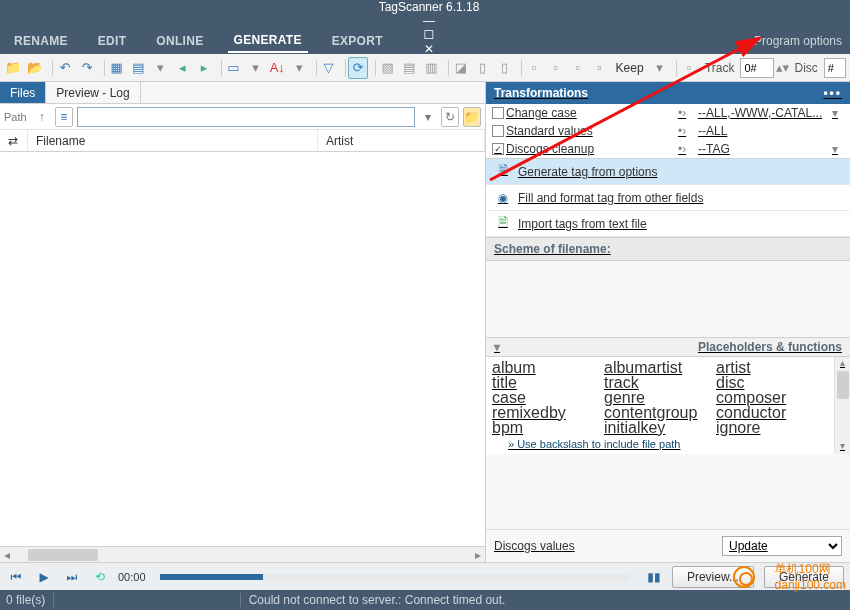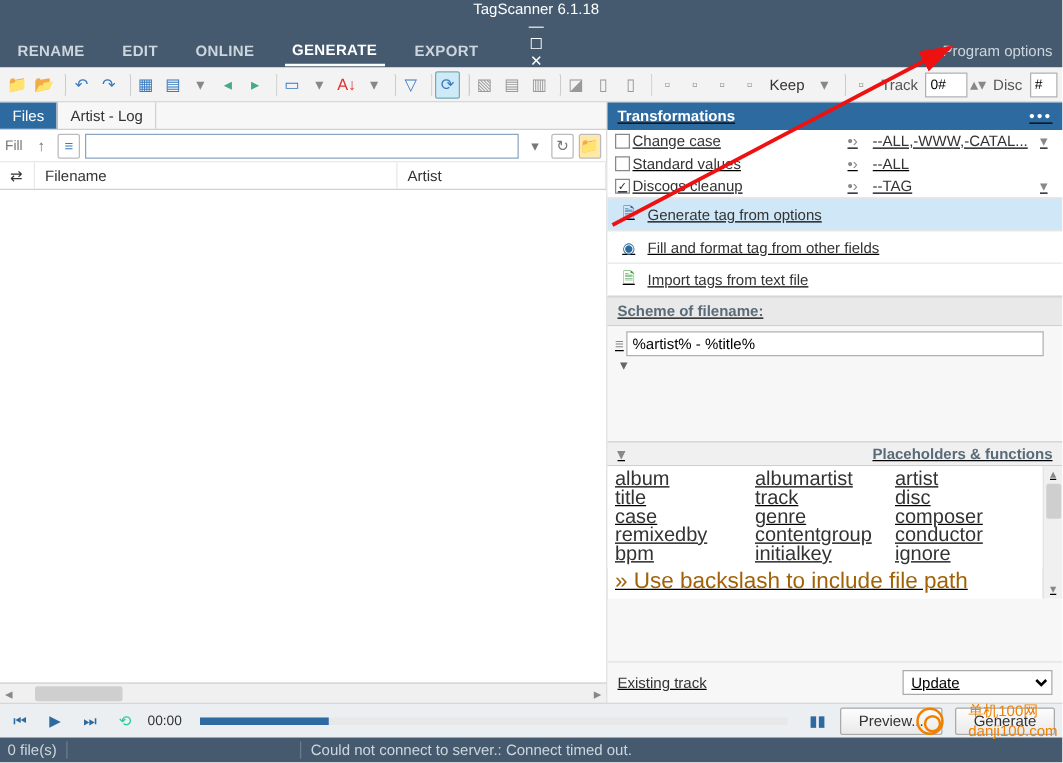--- a/index.html
+++ b/index.html
@@ -52,21 +52,21 @@
 .subhdr { background: #e9e9e9; color: #5a6b78; font-weight: 600; padding: 4px 8px; border-top: 1px solid #d0d0d0; border-bottom: 1px solid #d0d0d0; }
 .scheme { padding: 4px 6px; background:#f7f7f7; }
 .scheme input { width: calc(100% - 18px); height: 20px; border: 1px solid #b0b0b0; padding: 0 4px; font-size: 12px; }
 .scheme .dd { display:inline-block; width:14px; text-align:center; color:#666; }
 .rgap { flex: 1; background: #f7f7f7; }
 .phhdr { background: #f0f0f0; border-top:1px solid #d0d0d0; border-bottom:1px solid #d0d0d0; display:flex; align-items:center; padding:2px 8px; font-weight:600; color:#5a6b78; }
 .phhdr .ttl { margin-left:auto; }
 .phgrid { background:#fff; display:flex; padding:2px 6px 4px; position:relative; }
 .phcol { flex:1; }
 .phcol div { height:15px; font-size:16px; color:#333; }
-.phnote { font-size:18px; color:#a16207; padding:0 6px 4px; }
+.phnote { font-size:11px; color:#0c4a6e; padding:0 6px 4px;margin-left:16px; }
 .vsbar { width:16px; background:#f0f0f0; border-left:1px solid #e0e0e0; display:flex; flex-direction:column; align-items:center; }
 .vsbar .ar { height:14px; color:#888; font-size:10px; }
 .vsbar .th { width:12px; height:28px; background:#cfcfcf; border-radius:2px; }
 .existrow { display:flex; align-items:center; padding:6px 8px; gap:8px; background:#f7f7f7; border-top:1px solid #e0e0e0; }
 .existrow .lbl { flex:1; color:#333; }
 .existrow select { width:120px; height:20px; border:1px solid #aaa; font-size:12px; background:#fff; padding:0 2px;}
 .bottombar { height: 28px; background: #eceff1; border-top: 1px solid #cfcfcf; display: flex; align-items: center; padding: 0 6px; gap: 8px; }
 .playbtn { width: 20px; height: 20px; display:flex; align-items:center; justify-content:center; color:#2c6aa0; }
 .progress { flex:1; height:6px; background:#e8e8e8; margin:0 6px; position:relative; }
 .progress .bar { width: 22%; height:100%; background:#2c6aa0; }
@@ -144,24 +144,24 @@
   <div class="tbtn" style="color:#888;width:12px">▴▾</div>
   <span class="tlabel">Disc</span>
   <input class="tinput" style="width: 22px;" value="#">
 </div>
 
 <div class="content">
 
   <div class="leftpane">
     <div class="tabsrow">
       <div class="tab active">Files</div>
-      <div class="tab">Artist - Log</div>
+      <div class="tab">Preview - Log</div>
     </div>
     <div class="pathrow">
-      <span class="plabel">Fill</span>
+      <span class="plabel">Path</span>
       <span class="upbtn">↑</span>
       <span class="smbtn" style="color:#3a7bbf">≡</span>
       <input value="" style="">
       <span class="upbtn">▾</span>
       <span class="smbtn">↻</span>
       <span class="smbtn" style="background:#ffe8a8;color:#b58a1f">📁</span>
     </div>
     <div class="colhdr">
       <div class="c" style="width:28px">⇄</div>
       <div class="c" style="width:290px">Filename</div>
@@ -210,23 +210,20 @@
       <div class="arow">
         <span class="aicon">◉</span>
         <span>Fill and format tag from other fields</span>
       </div>
       <div class="arow">
         <span class="aicon" style="color:#3a9a3a">🗎</span>
         <span>Import tags from text file</span>
       </div>
     </div>
     <div class="subhdr">Scheme of filename:</div>
-    <div class="scheme">
-      <span style="color:#888;padding-right:2px">≡</span><input value="%artist% - %title%" style=""><span class="dd">▾</span>
-    </div>
     <div class="rgap"></div>
     <div class="phhdr">
       <span style="color:#888">▾</span>
       <span class="ttl">Placeholders &amp; functions</span>
     </div>
     <div style="display:flex">
       <div style="flex:1">
         <div class="phgrid">
           <div class="phcol">
             <div>album</div>
@@ -253,21 +250,21 @@
         <div class="phnote">» Use backslash to include file path</div>
       </div>
       <div class="vsbar">
         <span class="ar">▴</span>
           <div class="th"></div>
           <span class="ar" style="margin-top:auto">▾</span>
       </div>
     </div>
     <div style="flex:1;background:#f7f7f7"></div>
     <div class="existrow">
-      <span class="lbl">Existing track</span>
+      <span class="lbl">Discogs values</span>
       <select><option>Update</option></select>
     </div>
   </div>
 </div>
 
 <div class="bottombar">
   <span class="playbtn">⏮</span>
   <span class="playbtn">▶</span>
   <span class="playbtn">⏭</span>
   <span class="playbtn" style="color:#2c9">⟲</span>

